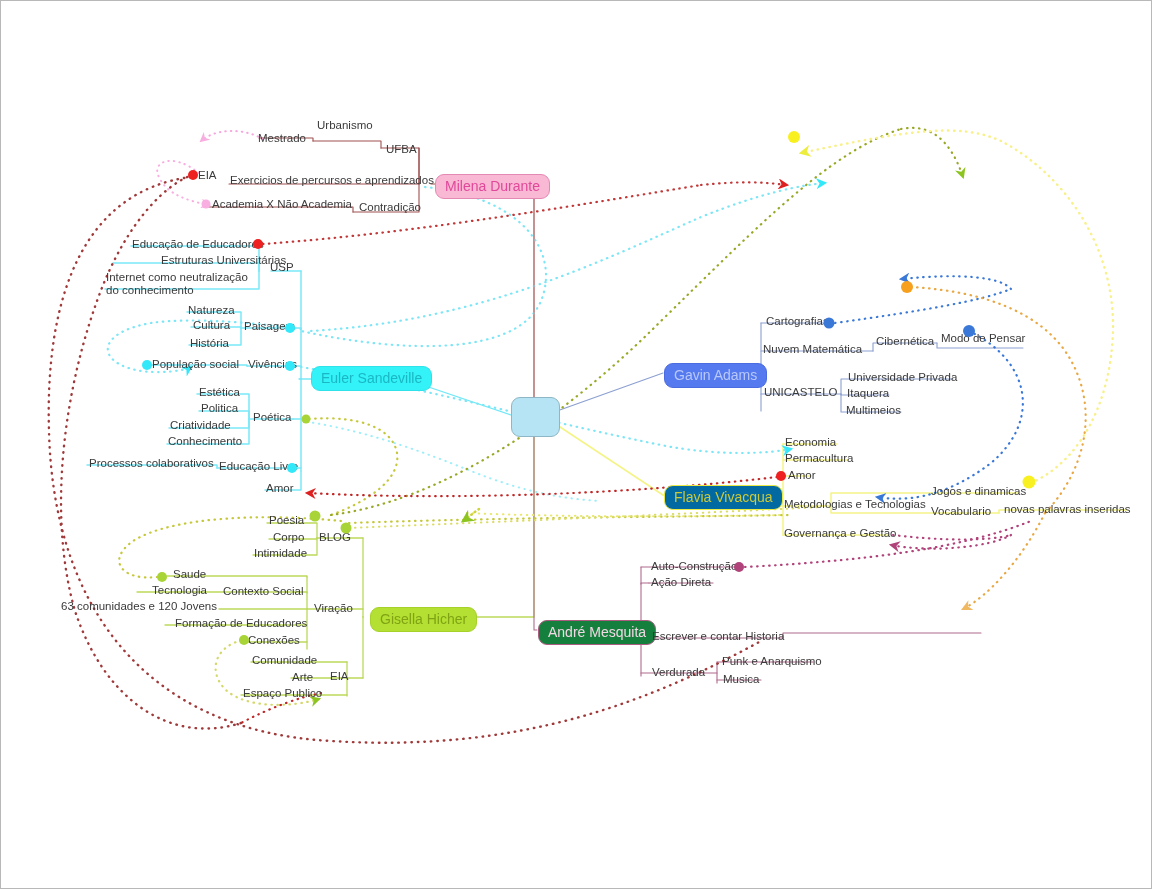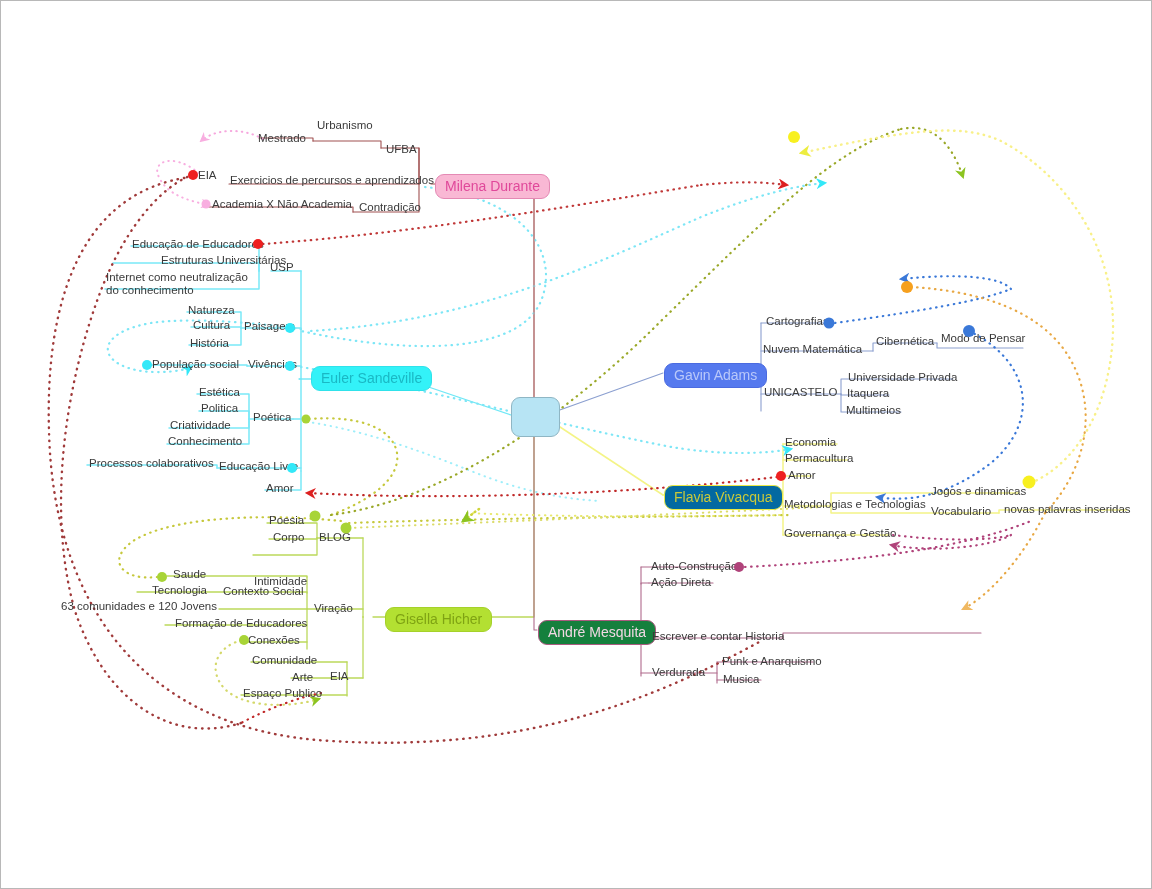--- a/index.html
+++ b/index.html
@@ -290,24 +290,24 @@
   <div class="pill flavia" style="left:663px;top:484px;">Flavia Vivacqua</div>
   <div class="nd" style="left:784px;top:435px;">Economia</div>
   <div class="nd" style="left:784px;top:451px;">Permacultura</div>
   <div class="nd" style="left:787px;top:468px;">Amor</div>
   <div class="nd" style="left:783px;top:497px;">Metodologias e Tecnologias</div>
   <div class="nd" style="left:930px;top:484px;">Jogos e dinamicas</div>
   <div class="nd" style="left:930px;top:504px;">Vocabulario</div>
   <div class="nd" style="left:1003px;top:502px;">novas palavras inseridas</div>
   <div class="nd" style="left:783px;top:526px;">Governança e Gestão</div>
 
-  <div class="pill gisella" style="left:384px;top:606px;">Gisella Hicher</div>
+  <div class="pill gisella" style="left:369px;top:606px;">Gisella Hicher</div>
   <div class="nd" style="left:268px;top:513px;">Poesia</div>
   <div class="nd" style="left:272px;top:530px;">Corpo</div>
-  <div class="nd" style="left:253px;top:546px;margin-top:28px;">Intimidade</div>
+  <div class="nd" style="left:253px;top:546px;">Intimidade</div>
   <div class="nd" style="left:318px;top:530px;">BLOG</div>
   <div class="nd" style="left:172px;top:567px;">Saude</div>
   <div class="nd" style="left:151px;top:583px;">Tecnologia</div>
   <div class="nd" style="left:60px;top:599px;">63 comunidades e 120 Jovens</div>
   <div class="nd" style="left:222px;top:584px;">Contexto Social</div>
   <div class="nd" style="left:174px;top:616px;">Formação de Educadores</div>
   <div class="nd" style="left:247px;top:633px;">Conexões</div>
   <div class="nd" style="left:313px;top:601px;">Viração</div>
   <div class="nd" style="left:251px;top:653px;">Comunidade</div>
   <div class="nd" style="left:291px;top:670px;">Arte</div>

